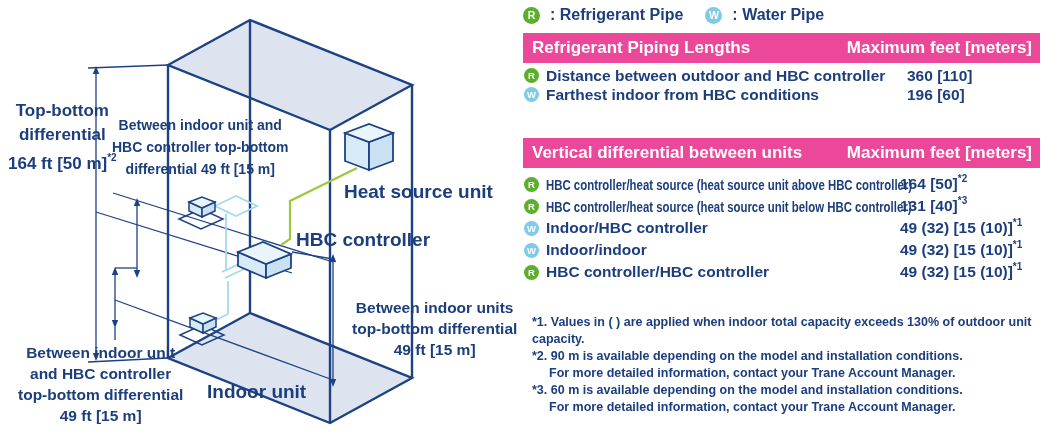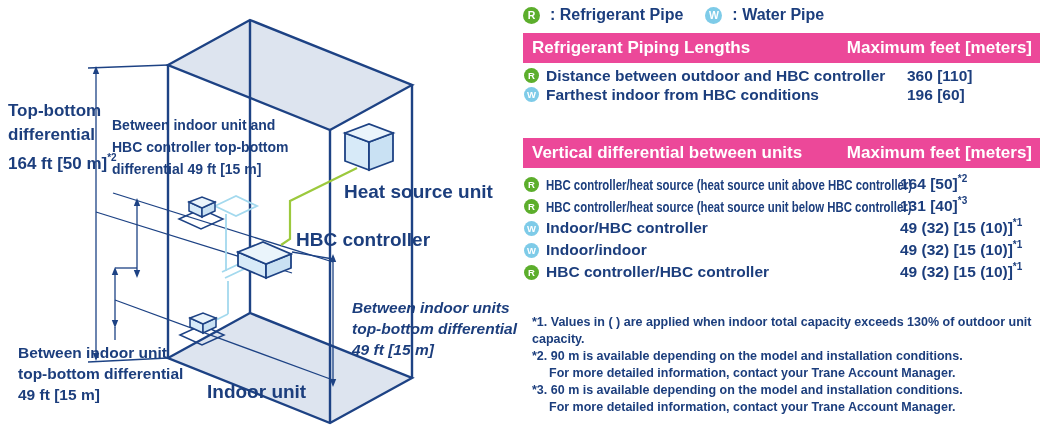--- a/index.html
+++ b/index.html
@@ -1,29 +1,29 @@
 <!DOCTYPE html>
 <html><head>
 <meta charset="utf-8">
 <style>
   * { margin:0; padding:0; box-sizing:border-box; }
   body { background:#ffffff; font-family:"Liberation Sans", sans-serif; }
   .stage { position:relative; width:1054px; height:439px; background:#fff; overflow:hidden; }
 
   
-  .diagram { position:absolute; left:0; top:0; width:523px; height:353px; }
+  .diagram { position:absolute; left:0; top:0; width:523px; height:353px;text-align:center; }
   .diagram svg { position:absolute; left:0; top:0; }
   .dl { position:absolute; color:#1c3e7d; font-weight:600; }
   .dl sup { font-size:10px; position:relative; top:-1px; }
   .lbl-top-bottom { left:8px; top:99px; font-size:17px; line-height:24px; }
   .lbl-indoor-hbc-top { left:112px; top:114px; font-size:14px; line-height:22px; }
   .lbl-heat-source { left:344px; top:181px; font-size:19px; }
   .lbl-hbc { left:296px; top:229px; font-size:19px; }
   .lbl-indoor { left:207px; top:341px; font-size:19px;margin-top:40px; }
-  .lbl-biu { left:352px; top:297px; font-size:15.5px; line-height:21px;font-style:italic; }
+  .lbl-biu { left:352px; top:297px; font-size:15.5px; line-height:21px; }
   .lbl-ihb { left:18px; top:342px; font-size:15.5px; line-height:21px; }
 
   
   .panel { position:absolute; left:523px; top:0; width:517px; height:439px; color:#1c3e7d; }
   .legend { position:absolute; left:0; top:6px; display:flex; align-items:center; font-size:16px; font-weight:600; }
   .badge { display:inline-block; width:15px; height:15px; border-radius:50%; color:#fff;
            font-size:9.5px; line-height:15px; font-weight:bold; text-align:center; flex:0 0 auto; }
   .badge.big { width:17px; height:17px; line-height:17px; font-size:10.5px; }
   .badge.r { background:#5cae2c; }
   .badge.w { background:#7ecbe8; }
@@ -151,20 +151,21 @@
     <div class="dl lbl-heat-source">Heat source unit</div>
     <div class="dl lbl-hbc">HBC controller</div>
     <div class="dl lbl-indoor">Indoor unit</div>
     <div class="dl lbl-biu">
       <div>Between indoor units</div>
       <div>top-bottom differential</div>
       <div>49 ft [15 m]</div>
     </div>
     <div class="dl lbl-ihb">
       <div>Between indoor unit</div>
+      <div>and HBC controller</div>
       <div>top-bottom differential</div>
       <div>49 ft [15 m]</div>
     </div>
   </div>
 
   <div class="panel">
 
     <div class="legend">
       <span class="badge big r">R</span>
       <span class="lg-txt">: Refrigerant Pipe</span>

